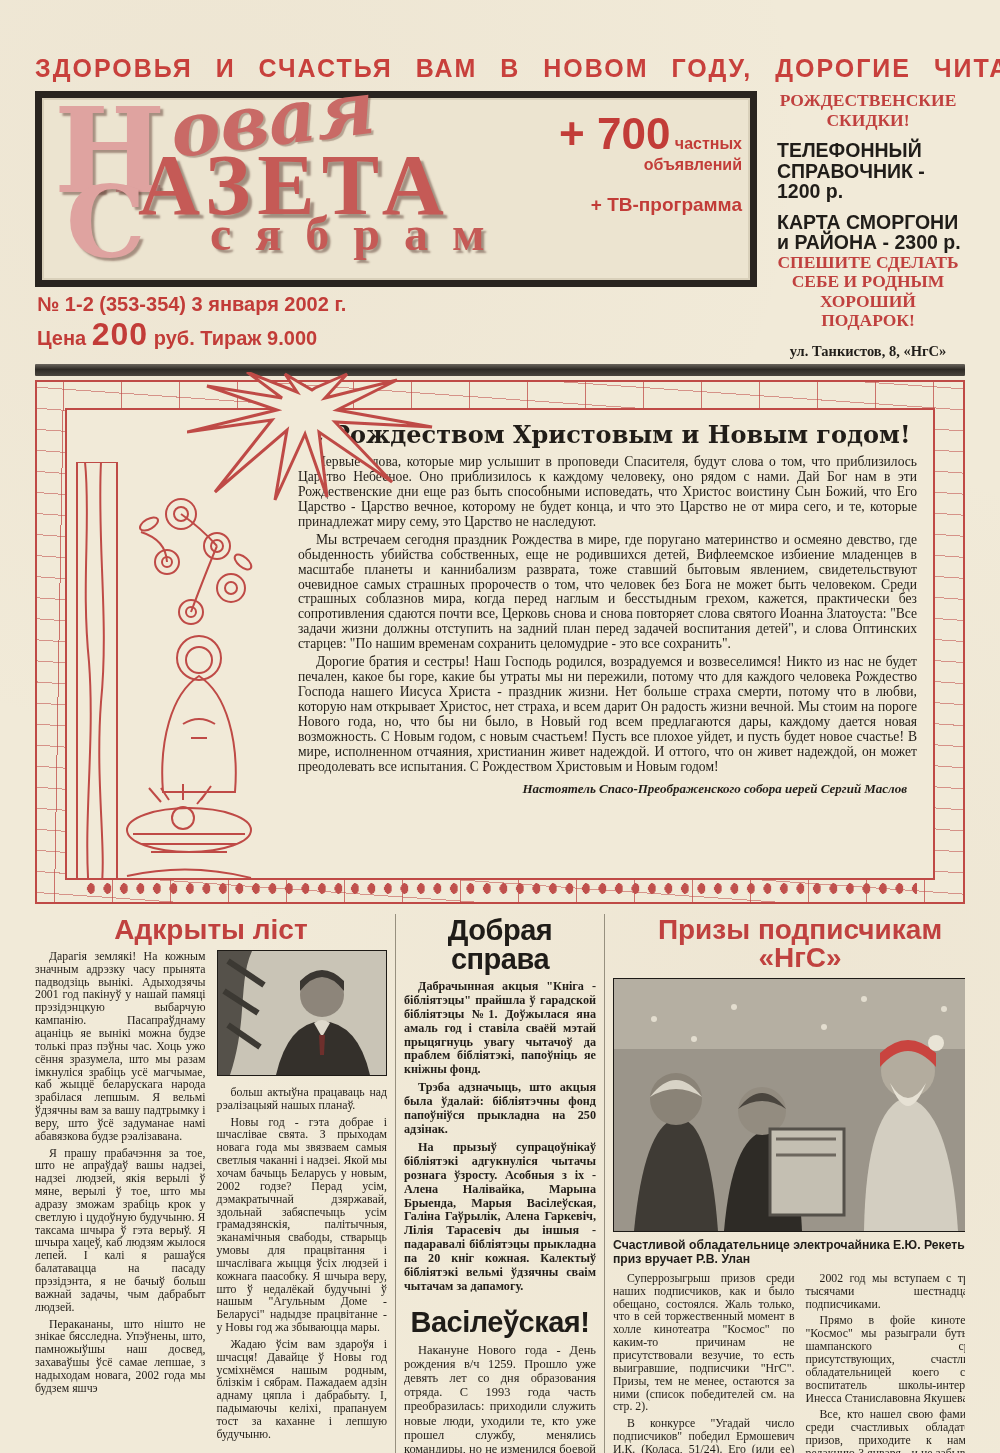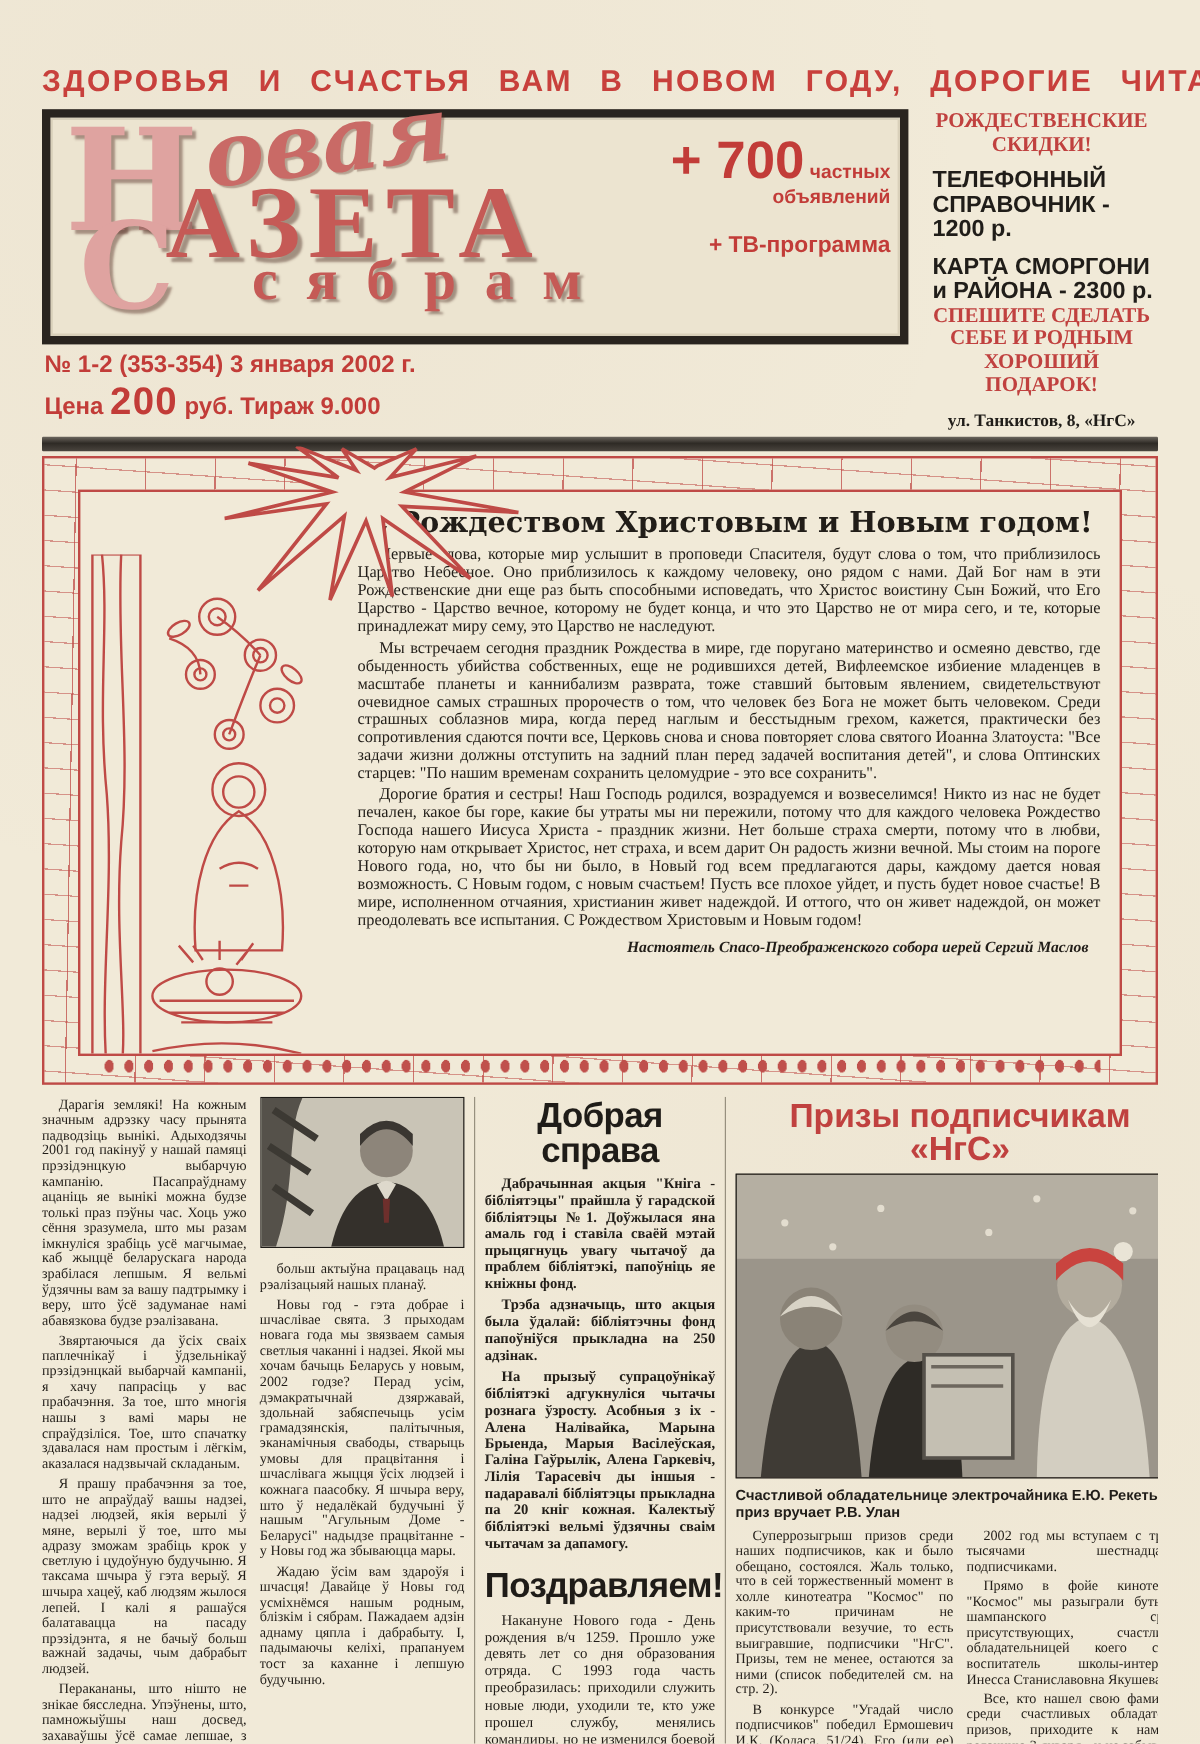--- a/index.html
+++ b/index.html
@@ -188,24 +188,24 @@
         <p>Дорогие братия и сестры! Наш Господь родился, возрадуемся и возвеселимся! Никто из нас не будет печален, какое бы горе, какие бы утраты мы ни пережили, потому что для каждого человека Рождество Господа нашего Иисуса Христа - праздник жизни. Нет больше страха смерти, потому что в любви, которую нам открывает Христос, нет страха, и всем дарит Он радость жизни вечной. Мы стоим на пороге Нового года, но, что бы ни было, в Новый год всем предлагаются дары, каждому дается новая возможность. С Новым годом, с новым счастьем! Пусть все плохое уйдет, и пусть будет новое счастье! В мире, исполненном отчаяния, христианин живет надеждой. И оттого, что он живет надеждой, он может преодолевать все испытания. С Рождеством Христовым и Новым годом!</p>
       </div>
       <div class="lead-sig">Настоятель Спасо-Преображенского собора иерей Сергий Маслов</div>
     </div>
     <div class="beads"></div>
   </div>
 
   <div class="bottom">
 
     <section>
+      <h2 class="h-red">Адкрыты ліст</h2>
       <div class="two-col bodytxt">
         <div>
           <p>Дарагія землякі! На кожным значным адрэзку часу прынята падводзіць вынікі. Адыходзячы 2001 год пакінуў у нашай памяці прэзідэнцкую выбарчую кампанію. Пасапраўднаму ацаніць яе вынікі можна будзе толькі праз пэўны час. Хоць ужо сёння зразумела, што мы разам імкнуліся зрабіць усё магчымае, каб жыццё беларускага народа зрабілася лепшым. Я вельмі ўдзячны вам за вашу падтрымку і веру, што ўсё задуманае намі абавязкова будзе рэалізавана.</p>
-          <p>Звяртаючыся да ўсіх сваіх паплечнікаў і ўдзельнікаў прэзідэнцкай выбарчай кампаніі, я хачу папрасіць у вас прабачэння. За тое, што многія нашы з вамі мары не спраўдзіліся. Тое, што спачатку здавалася нам простым і лёгкім, аказалася надзвычай складаным.</p>
           <p>Я прашу прабачэння за тое, што не апраўдаў вашы надзеі, надзеі людзей, якія верылі ў мяне, верылі ў тое, што мы адразу зможам зрабіць крок у светлую і цудоўную будучыню. Я таксама шчыра ў гэта верыў. Я шчыра хацеў, каб людзям жылося лепей. І калі я рашаўся балатавацца на пасаду прэзідэнта, я не бачыў больш важнай задачы, чым дабрабыт людзей.</p>
           <p>Перакананы, што нішто не знікае бясследна. Упэўнены, што, памножыўшы наш досвед, захаваўшы ўсё самае лепшае, з надыходам новага, 2002 года мы будзем яшчэ</p>
         </div>
         <div>
           <svg class="photo" width="168" height="124" viewBox="0 0 168 124">
             <rect width="168" height="124" fill="#c9c4b6"></rect>
             <path d="M0,0 L34,0 C20,30 30,70 12,124 L0,124 Z" fill="#55514a"></path>
             <path d="M10,10 L46,34 M6,40 L40,62 M10,74 L42,96" stroke="#3c3933" stroke-width="6"></path>
             <circle cx="104" cy="44" r="22" fill="#8d857a"></circle>
             <path d="M82,40 Q104,12 126,40 L126,30 Q104,8 82,30 Z" fill="#3a3631"></path>
@@ -224,21 +224,21 @@
 
     <div class="vrule"></div>
 
     <section class="mid">
       <h2 class="h-black">Добрая справа</h2>
       <div class="bodytxt">
         <p>Дабрачынная акцыя "Кніга - бібліятэцы" прайшла ў гарадской бібліятэцы №1. Доўжылася яна амаль год і ставіла сваёй мэтай прыцягнуць увагу чытачоў да праблем бібліятэкі, папоўніць яе кніжны фонд.</p>
         <p>Трэба адзначыць, што акцыя была ўдалай: бібліятэчны фонд папоўніўся прыкладна на 250 адзінак.</p>
         <p>На прызыў супрацоўнікаў бібліятэкі адгукнуліся чытачы рознага ўзросту. Асобныя з іх - Алена Налівайка, Марына Брыенда, Марыя Васілеўская, Галіна Гаўрылік, Алена Гаркевіч, Лілія Тарасевіч ды іншыя - падаравалі бібліятэцы прыкладна па 20 кніг кожная. Калектыў бібліятэкі вельмі ўдзячны сваім чытачам за дапамогу.</p>
       </div>
-      <h2 class="h-black" style="margin-top:14px;">Поздравляем!</h2>
+      <h2 class="h-black" style="margin-top:14px;">Васілеўская!</h2>
       <div class="bodytxt plain">
         <p>Накануне Нового года - День рождения в/ч 1259. Прошло уже девять лет со дня образования отряда. С 1993 года часть преобразилась: приходили служить новые люди, уходили те, кто уже прошел службу, менялись командиры, но не изменился боевой дух коллектива.</p>
 
       </div>
     </section>
 
     <div class="vrule"></div>
 
     <section>
       <h2 class="h-red">Призы подписчикам «НгС»</h2>

